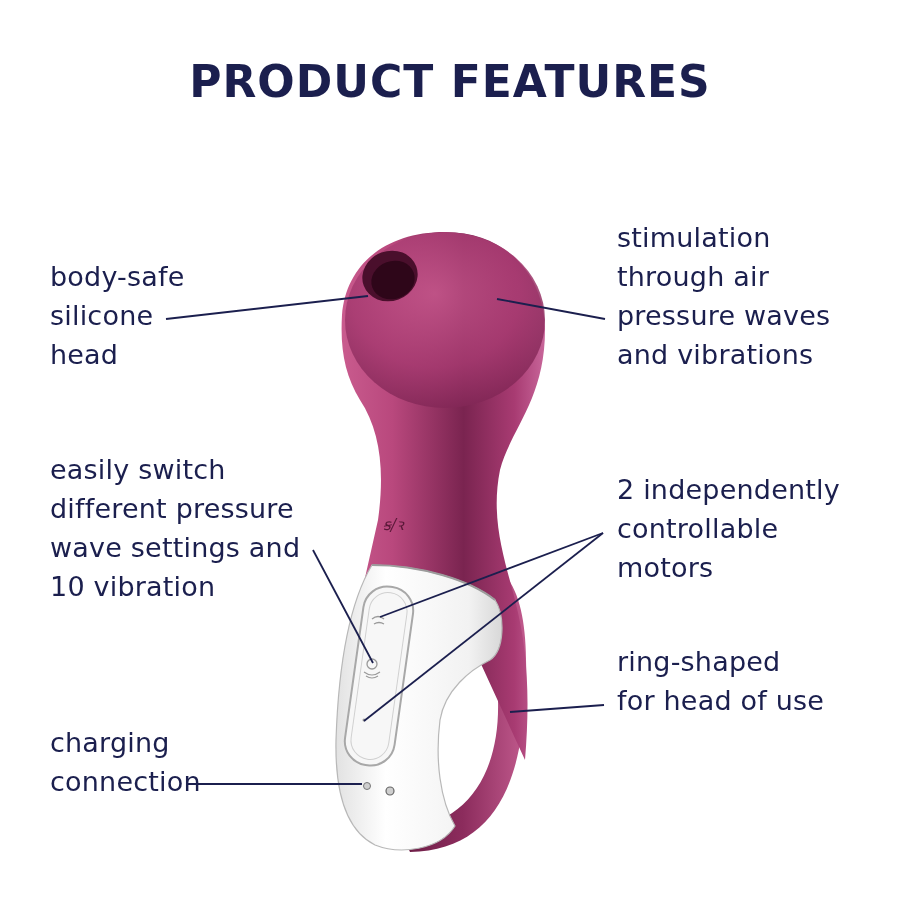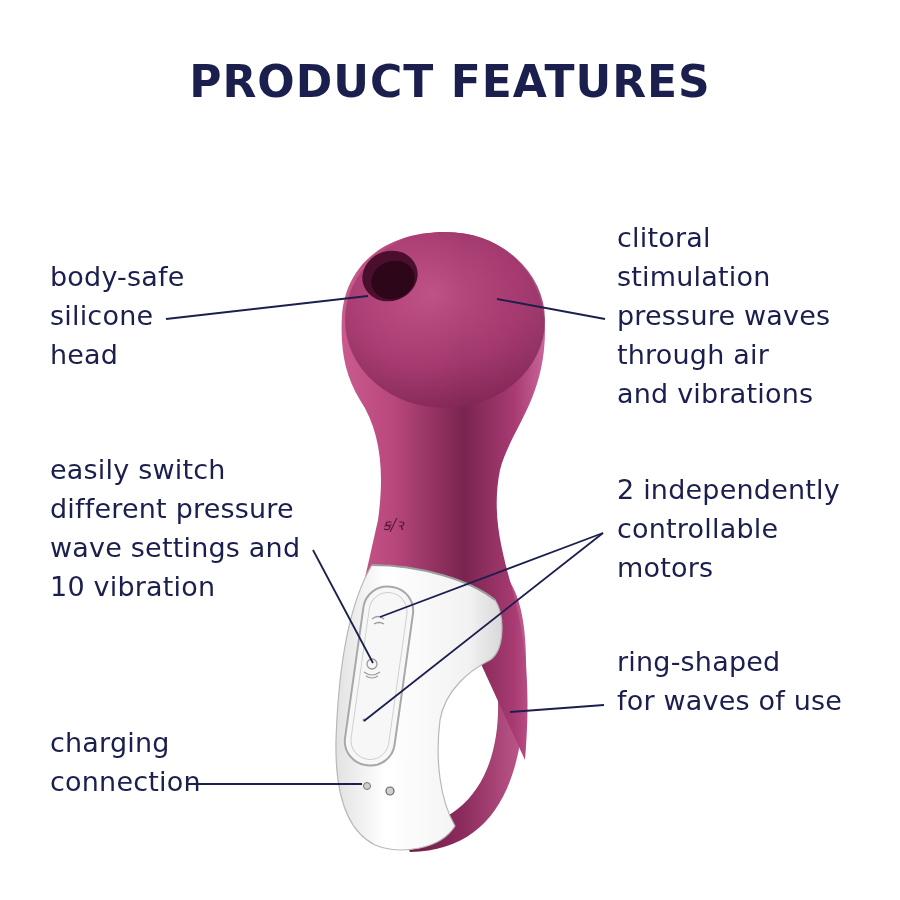--- a/index.html
+++ b/index.html
@@ -162,29 +162,28 @@
   <span>wave settings and</span>
   <span>10 vibration</span>
 </p>
 
 <p class="callout" id="c-magnet">
   <span>charging</span>
   <span>connection</span>
 </p>
 
 <p class="callout" id="c-clit">
-  <span>clitoral</span>
   <span>stimulation</span>
+  <span>through air</span>
   <span>pressure waves</span>
-  <span>through air</span>
   <span>and vibrations</span>
 </p>
 
 <p class="callout" id="c-motors">
   <span>2 independently</span>
   <span>controllable</span>
   <span>motors</span>
 </p>
 
 <p class="callout" id="c-ring">
   <span>ring-shaped</span>
-  <span>for waves of use</span>
+  <span>for head of use</span>
 </p>
 
 </body></html>

